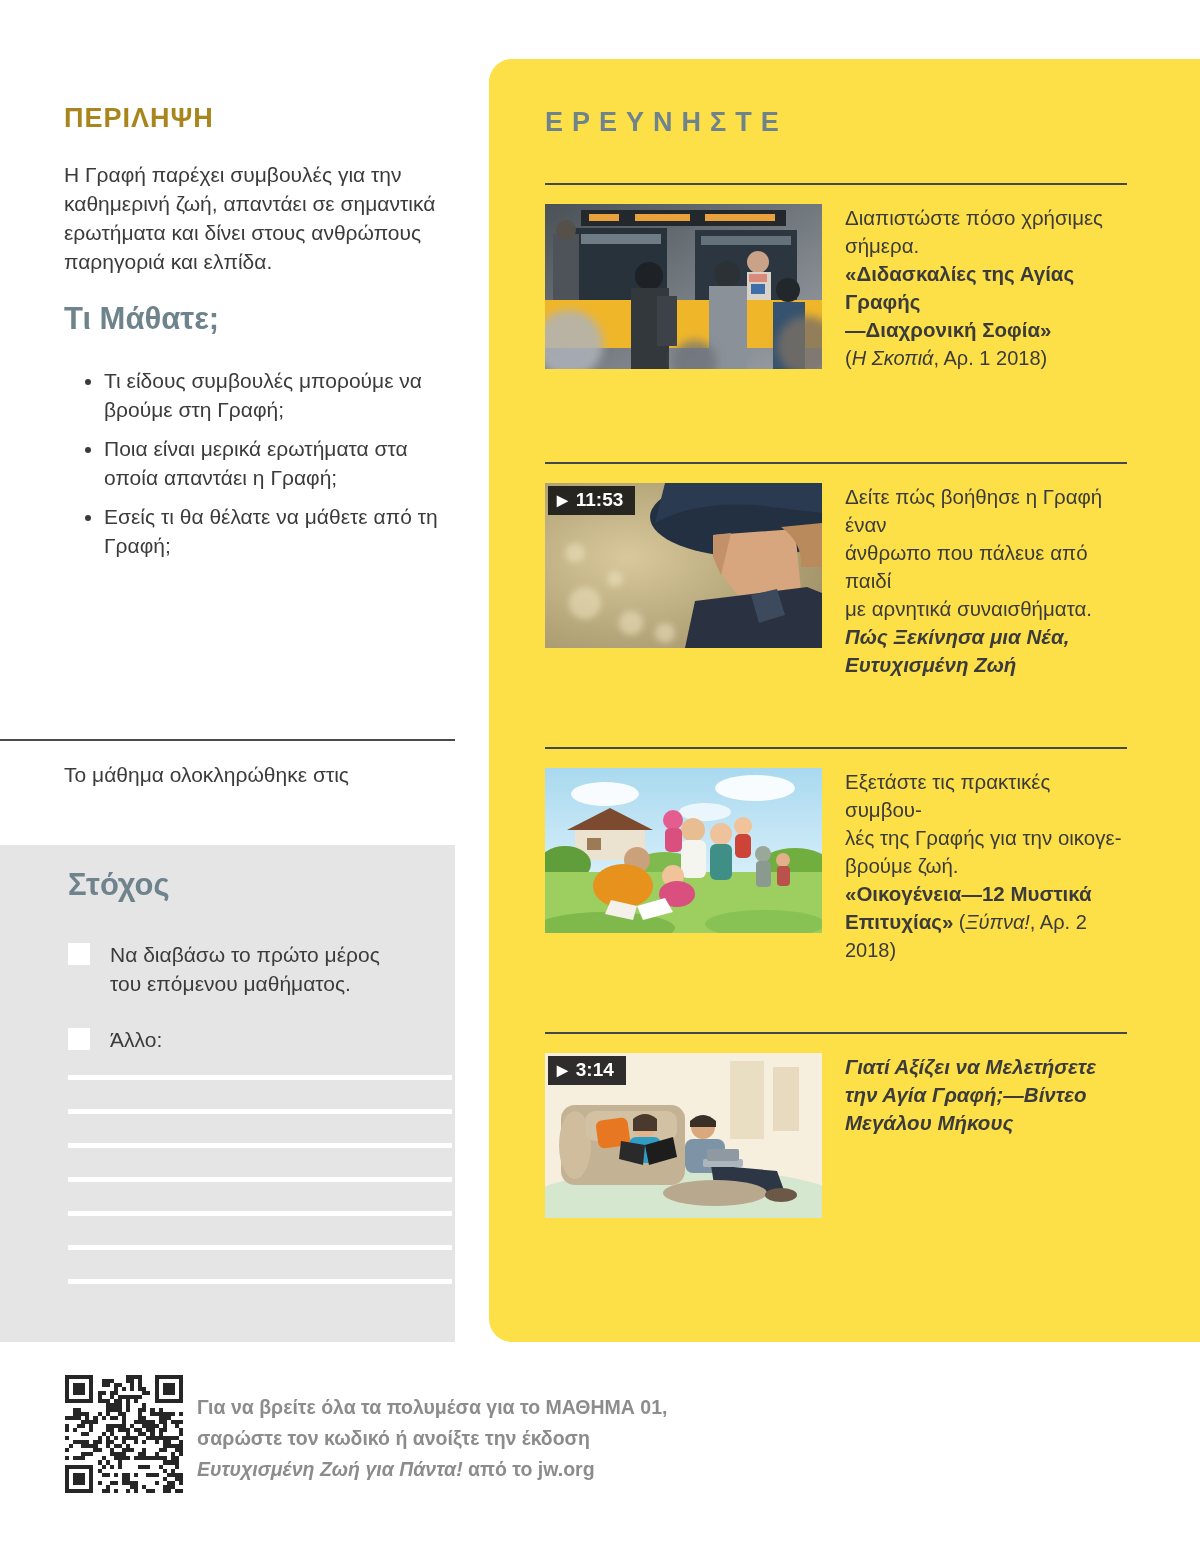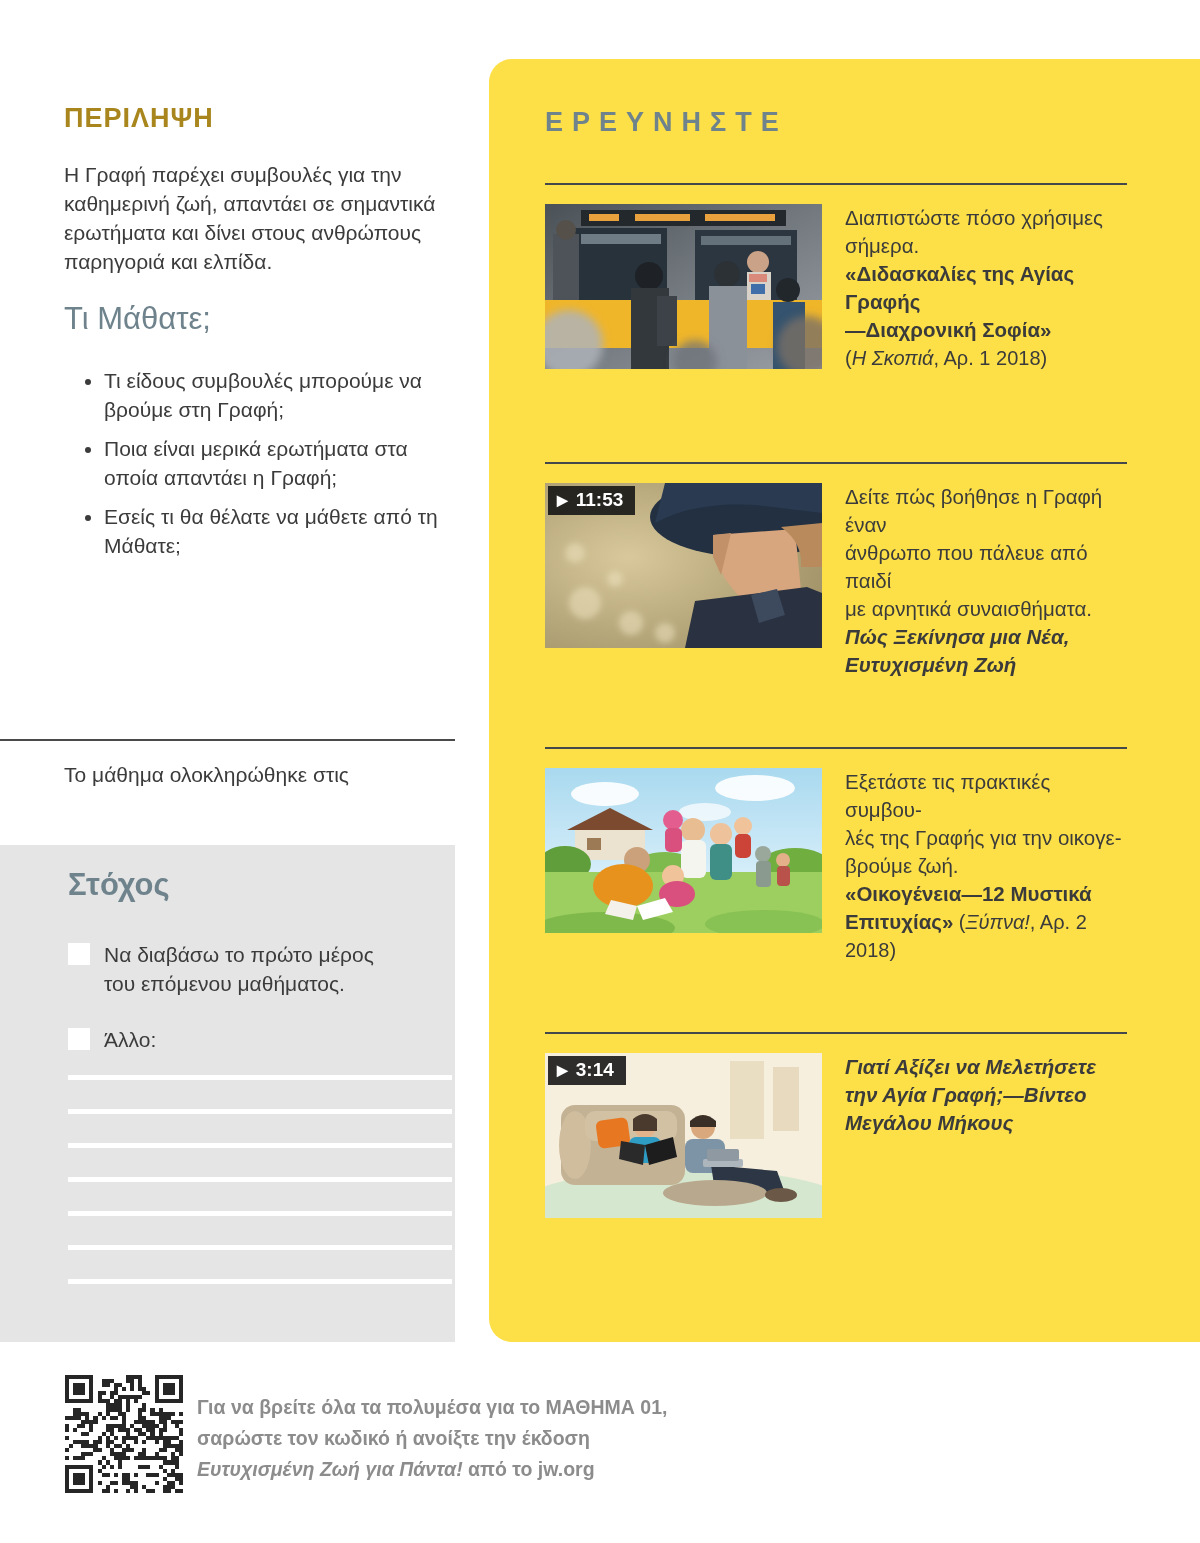--- a/index.html
+++ b/index.html
@@ -9,33 +9,33 @@
     font-family:"Liberation Sans",sans-serif;
     color:#3b3b3b;
     position:relative;
     overflow:hidden;
   }
   .abs{position:absolute;}
 
   
   .summary-title{left:64px;top:103px;font-size:27px;font-weight:bold;color:#a8861d;letter-spacing:1px;}
   .summary-text{left:64px;top:160px;width:402px;font-size:21px;line-height:29px;}
-  .learned-title{left:64px;top:301px;font-size:31px;font-weight:normal;color:#6f838d;}
+  .learned-title{left:64px;top:301px;font-size:31px;font-weight:bold;color:#6f838d;}
   .bullets{left:70px;top:366px;width:352px;font-size:21px;line-height:29px;margin:0;padding-left:34px;}
   .bullets li{margin-bottom:10px;}
   .divider{left:0;top:739px;width:455px;border-top:2px solid #4a4a4a;height:0;}
   .completed-label{left:64px;top:763px;font-size:21px;}
 
   .goal-box{left:0;top:845px;width:455px;height:497px;background:#e5e5e5;}
   .goal-title{left:68px;top:22px;font-size:31px;font-weight:bold;color:#6f838d;}
   .goal-opt{left:68px;display:flex;align-items:flex-start;}
   .goal-opt-1{top:95px;}
   .goal-opt-2{top:180px;}
   .checkbox{width:22px;height:22px;background:#ffffff;flex:0 0 auto;margin-top:3px;}
-  .goal-opt-label{margin-left:14px;width:285px;font-size:21px;line-height:29px;}
+  .goal-opt-label{margin-left:20px;width:285px;font-size:21px;line-height:29px;}
   .write-line{left:68px;width:384px;height:5px;background:#ffffff;}
 
   .qr-code{left:65px;top:1375px;width:118px;height:118px;}
   .qr-caption{left:197px;top:1392px;font-size:19.5px;line-height:31px;color:#8c8c8c;font-weight:bold;white-space:nowrap;}
   .qr-caption .it{font-style:italic;}
 
   
   .explore-panel{left:489px;top:59px;width:838px;height:1283px;background:#fde047;border-radius:23px;}
   .explore-title{position:absolute;left:56px;top:48px;font-size:27px;font-weight:bold;letter-spacing:9px;color:#6f838d;}
   .explore-item{position:absolute;left:56px;width:582px;}
@@ -56,21 +56,21 @@
 </head>
 <body>
 
 <div class="abs summary-title">ΠΕΡΙΛΗΨΗ</div>
 <div class="abs summary-text">Η Γραφή παρέχει συμβουλές για την καθημερινή ζωή, απαντάει σε σημαντικά ερωτήματα και δίνει στους ανθρώπους παρηγοριά και ελπίδα.</div>
 
 <div class="abs learned-title">Τι Μάθατε;</div>
 <ul class="abs bullets">
   <li>Τι είδους συμβουλές μπορούμε να βρούμε στη Γραφή;</li>
   <li>Ποια είναι μερικά ερωτήματα στα οποία απαντάει η Γραφή;</li>
-  <li>Εσείς τι θα θέλατε να μάθετε από τη Μάθατε;</li>
+  <li>Εσείς τι θα θέλατε να μάθετε από τη Γραφή;</li>
 </ul>
 
 <div class="abs divider"></div>
 <div class="abs completed-label">Το μάθημα ολοκληρώθηκε στις</div>
 
 <div class="abs goal-box">
   <div class="abs goal-title">Στόχος</div>
   <div class="abs goal-opt goal-opt-1">
     <div class="checkbox"></div>
     <div class="goal-opt-label">Να διαβάσω το πρώτο μέρος του επόμενου μαθήματος.</div>

